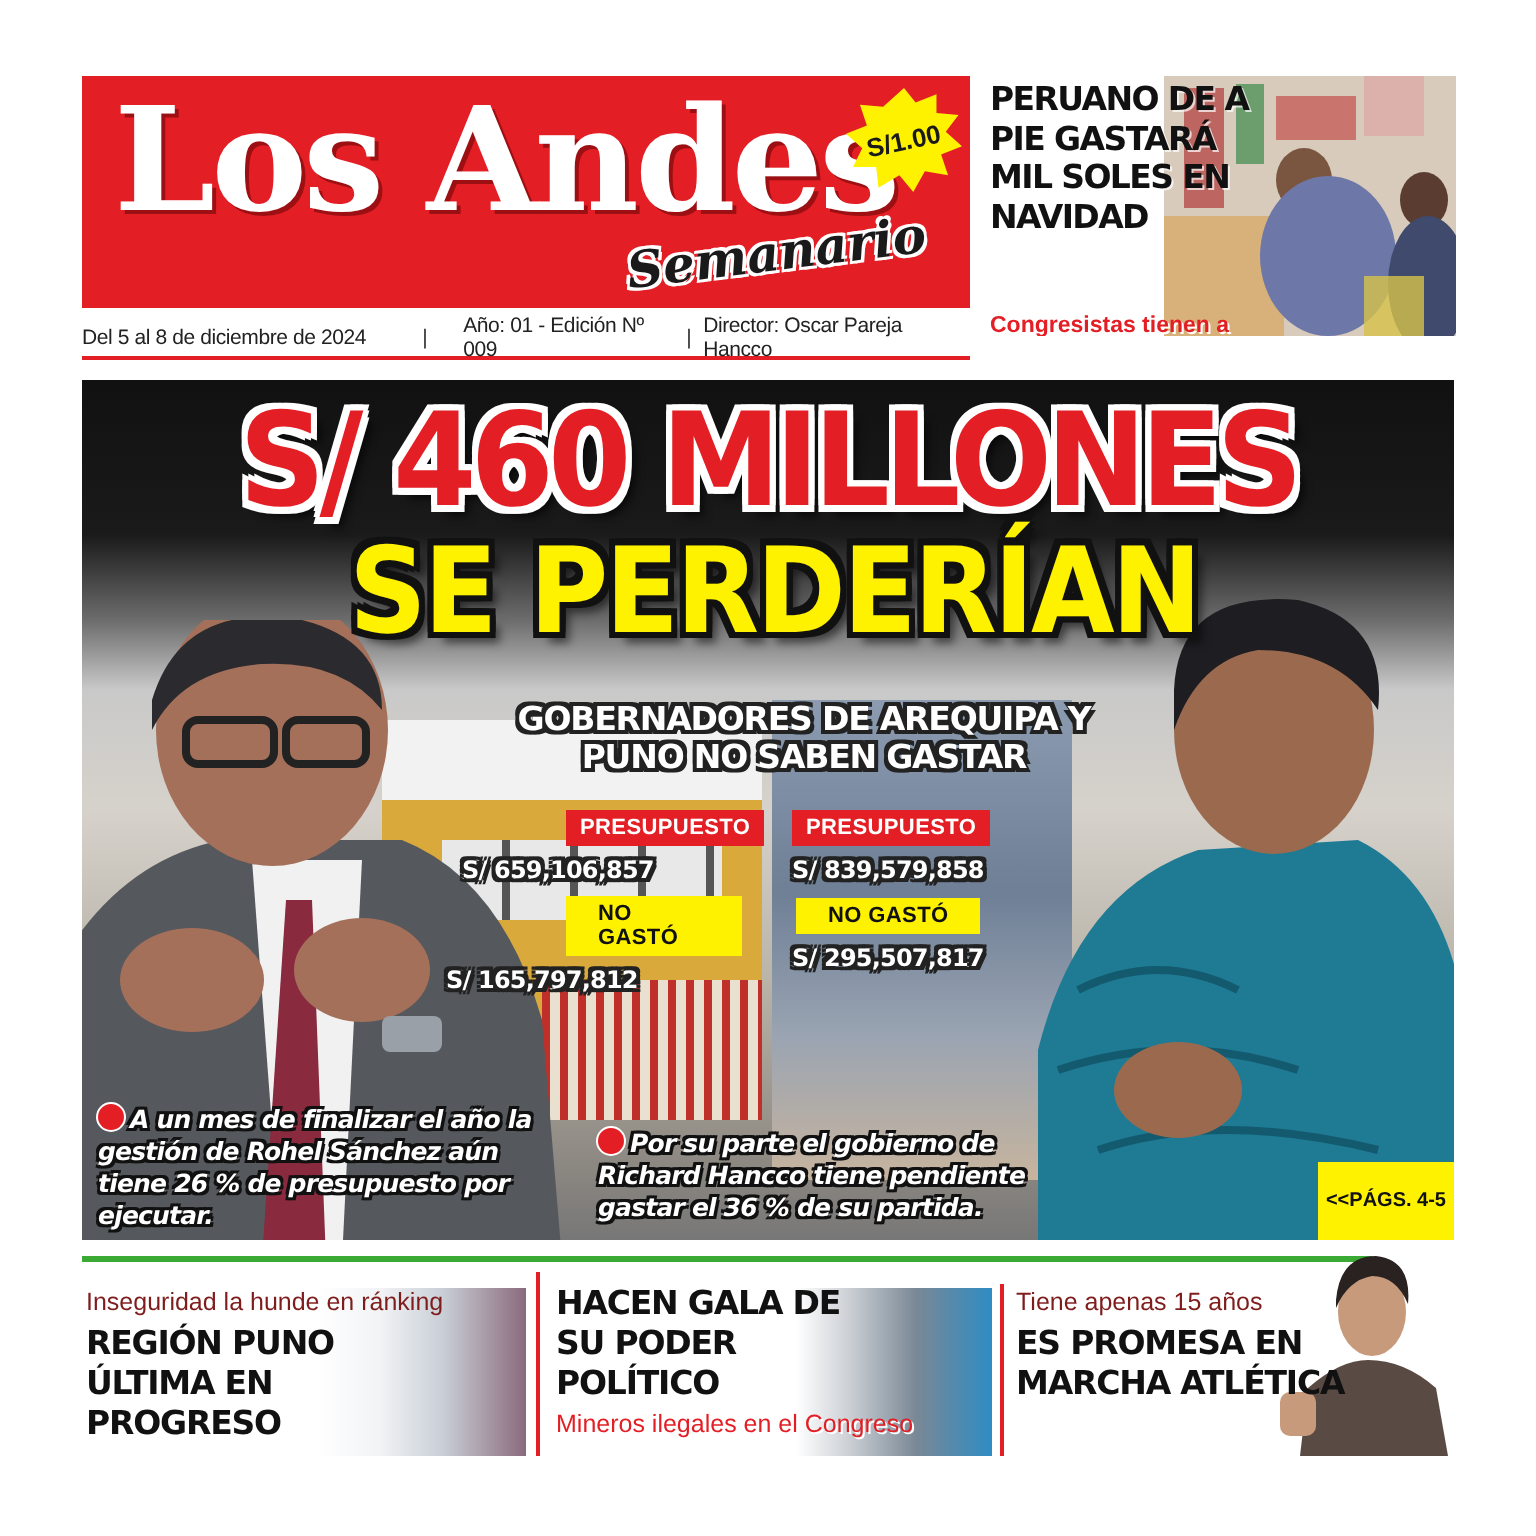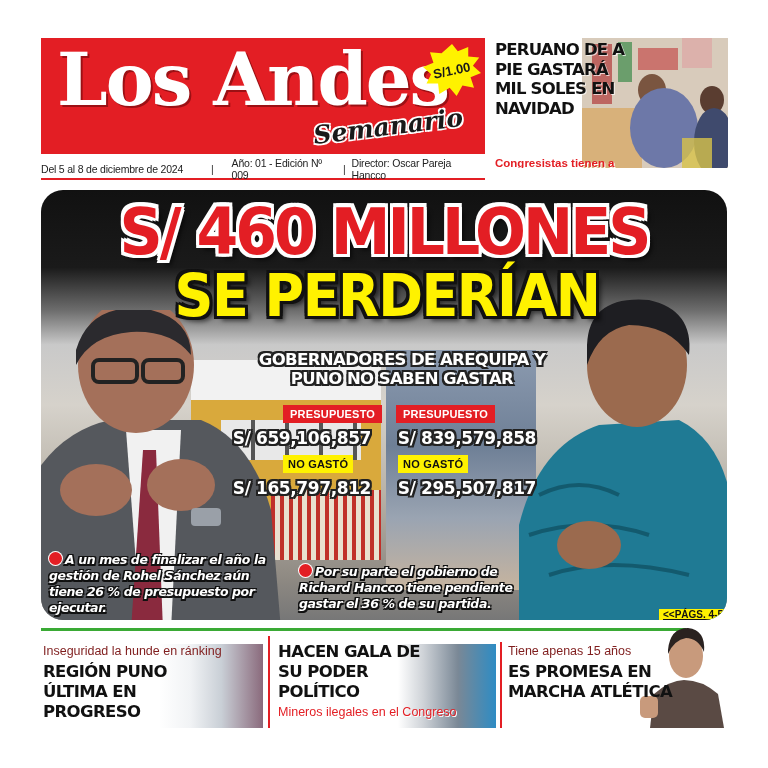--- a/index.html
+++ b/index.html
@@ -66,21 +66,20 @@
     font-family: "Liberation Sans", sans-serif; font-weight: bold;
     font-size: 11.5px; line-height: 13px; color: #e31e24;
     text-shadow: 1px 1px 0 #fff;
   }
 
   
   .main {
     position: absolute; left: 41px; top: 190px; width: 686px; height: 430px;
     background: linear-gradient(180deg, #111 0%, #1a1a1a 18%, #6d6d6d 28%, #c9c9c9 36%, #d6d2cb 50%, #b9b3a8 70%, #8f8a83 90%, #777 100%);
     overflow: hidden;
-    border-radius: 22px;
   }
   .main .building-left {
     position: absolute; left: 150px; top: 170px; width: 190px; height: 200px;
     background: linear-gradient(180deg, #f2f2f2 0%, #f2f2f2 20%, #d9a93c 20%, #d9a93c 100%);
   }
   .main .building-left::before {
     content: ""; position: absolute; left: 30px; top: 60px; width: 140px; height: 40px;
     background: repeating-linear-gradient(90deg, #e8e8e8 0 30px, #555 30px 34px);
   }
   .main .fence {
@@ -119,51 +118,50 @@
     text-shadow: -2px -2px 0 #222, 2px -2px 0 #222, -2px 2px 0 #222, 2px 2px 0 #222, 0 2px 0 #222, 0 -2px 0 #222;
   }
   .budget-col { position: absolute; width: 140px; }
   .budget-col.left { left: 190px; top: 214px; }
   .budget-col.right { left: 355px; top: 214px; }
   .label-red, .label-yellow {
     display: inline-block; font-family: "Liberation Sans", sans-serif; font-weight: bold;
     font-size: 11px; padding: 3px 7px; letter-spacing: 0.2px;
   }
   .label-red { background: #e31e24; color: #fff; }
-  .label-yellow { background: #fff200; color: #111; padding: 3px 5px; }
+  .label-yellow { background: #fff200; color: #111; padding: 3px 16px; }
   .budget-col.left .label-red { margin-left: 52px; }
   .budget-col.left .label-yellow { margin-left: 52px; }
   .budget-col.right .label-yellow { margin-left: 2px; }
   .amount {
     display: block; font-family: "DejaVu Sans", sans-serif; font-weight: bold;
-    font-size: 17px; color: #fff; white-space: nowrap; letter-spacing: -0.4px;
+    font-size: 12px; color: #fff; white-space: nowrap; letter-spacing: -0.4px;
     margin: 5px 0 6px 0;
     text-shadow: -2px -2px 0 #222, 2px -2px 0 #222, -2px 2px 0 #222, 2px 2px 0 #222, 0 2px 0 #222, 0 -2px 0 #222, 2px 0 0 #222, -2px 0 0 #222;
-    text-align: right;
   }
   .budget-col.left .amount { margin-left: 0; }
   .budget-col.left .amount.second { margin-left: -8px; }
 
   .caption {
     position: absolute; top: 362px; width: 236px;
     font-family: "DejaVu Sans", sans-serif; font-style: italic; font-weight: bold;
     font-size: 12.5px; line-height: 16px; color: #fff; letter-spacing: -0.4px;
     text-shadow: -1.5px -1.5px 0 #111, 1.5px -1.5px 0 #111, -1.5px 1.5px 0 #111, 1.5px 1.5px 0 #111, 0 1.5px 0 #111, 0 -1.5px 0 #111;
   }
   .caption.left { left: 8px; }
   .caption.right { left: 258px; margin-top: 12px; }
   .bullet {
     display: inline-block; width: 13px; height: 13px; border-radius: 50%;
     background: #e31e24; vertical-align: -1px; margin-right: 3px;
     box-shadow: 0 0 0 1px #fff;
   }
   .pages-tag {
     position: absolute; right: 0; bottom: 0; background: #fff200;
     font-family: "Liberation Sans", sans-serif; font-weight: bold; font-size: 10px;
-    color: #111; padding: 0 4px; text-decoration: underline;
+    color: #111; padding: 14px 4px;
   }
 
   
   .green-rule {
     position: absolute; left: 41px; top: 628px; width: 645px; height: 3px; background: #3aaa35;
   }
   .bottom-story { position: absolute; top: 636px; height: 92px; overflow: hidden; }
   .bottom-story.s1 { left: 41px; width: 222px; }
   .bottom-story.s2 { left: 268px; width: 228px; border-left: 2px solid #e31e24; }
   .bottom-story.s3 { left: 500px; width: 228px; top: 622px; height: 106px; }

